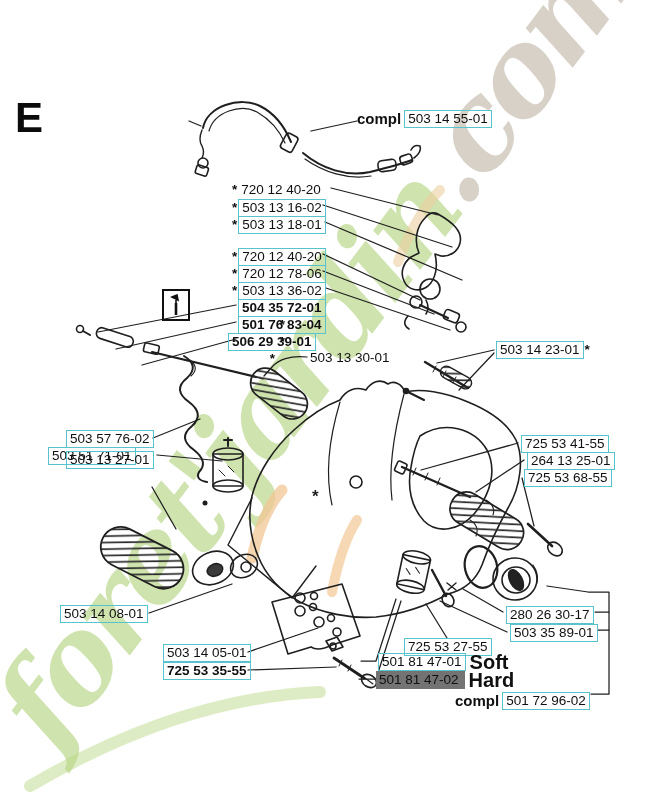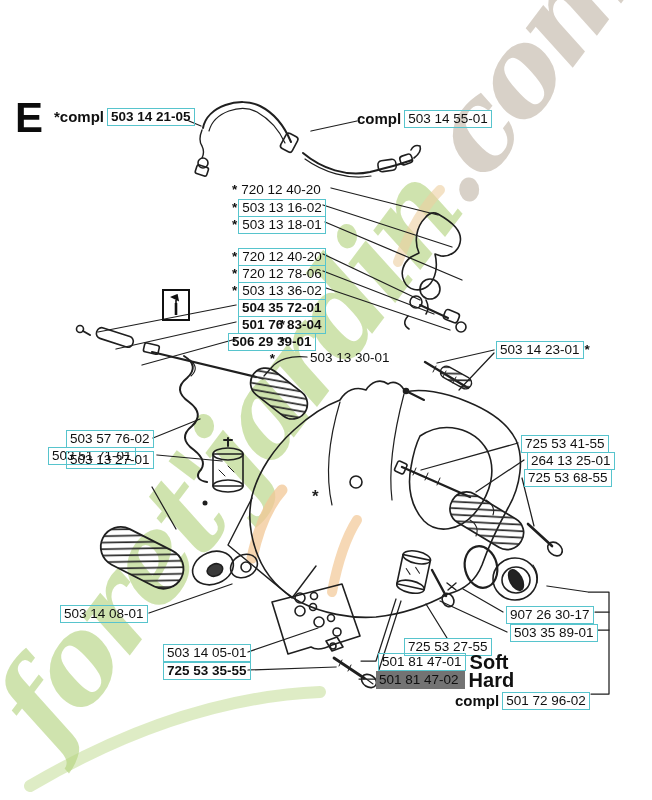--- a/index.html
+++ b/index.html
@@ -244,24 +244,20 @@
 
   <div id="section-letter">E</div>
 
   <div class="toolbox">
     <svg width="16" height="22" viewBox="0 0 16 22">
       <path d="M8,21 L8,9" stroke="#111" stroke-width="2.6"></path>
       <path d="M8,9 L8,2 M4,3 L9,1 L10,6 Z" stroke="#111" stroke-width="1.6" fill="#111"></path>
     </svg>
   </div>
 
-  <div class="lbl" style="left:54px;top:108px">
-    <span class="cl">*compl</span>
-    <span class="num box" style="font-weight:700">503 14 21-05</span>
-  </div>
 
   <div class="lbl" style="left:357px;top:110px">
     <span class="cl">compl</span>
     <span class="num box">503 14 55-01</span>
   </div>
 
   <div class="lbl" style="left:232px;top:182px">
     <span class="pre">*</span>
     <span class="num">720 12 40-20</span>
   </div>
@@ -334,21 +330,21 @@
   </div>
 
   <div class="lbl" style="left:163px;top:644px">
     <span class="num box">503 14 05-01</span>
   </div>
   <div class="lbl bold" style="left:163px;top:662px">
     <span class="num box">725 53 35-55</span>
   </div>
 
   <div class="lbl" style="left:506px;top:606px">
-    <span class="num box">907 26 30-17</span>
+    <span class="num box">280 26 30-17</span>
   </div>
   <div class="lbl" style="left:510px;top:624px">
     <span class="num box">503 35 89-01</span>
   </div>
   <div class="lbl" style="left:404px;top:638px">
     <span class="num box">725 53 27-55</span>
   </div>
 
   <div class="lbl" style="left:378px;top:653px">
     <span class="num box">501 81 47-01</span>

